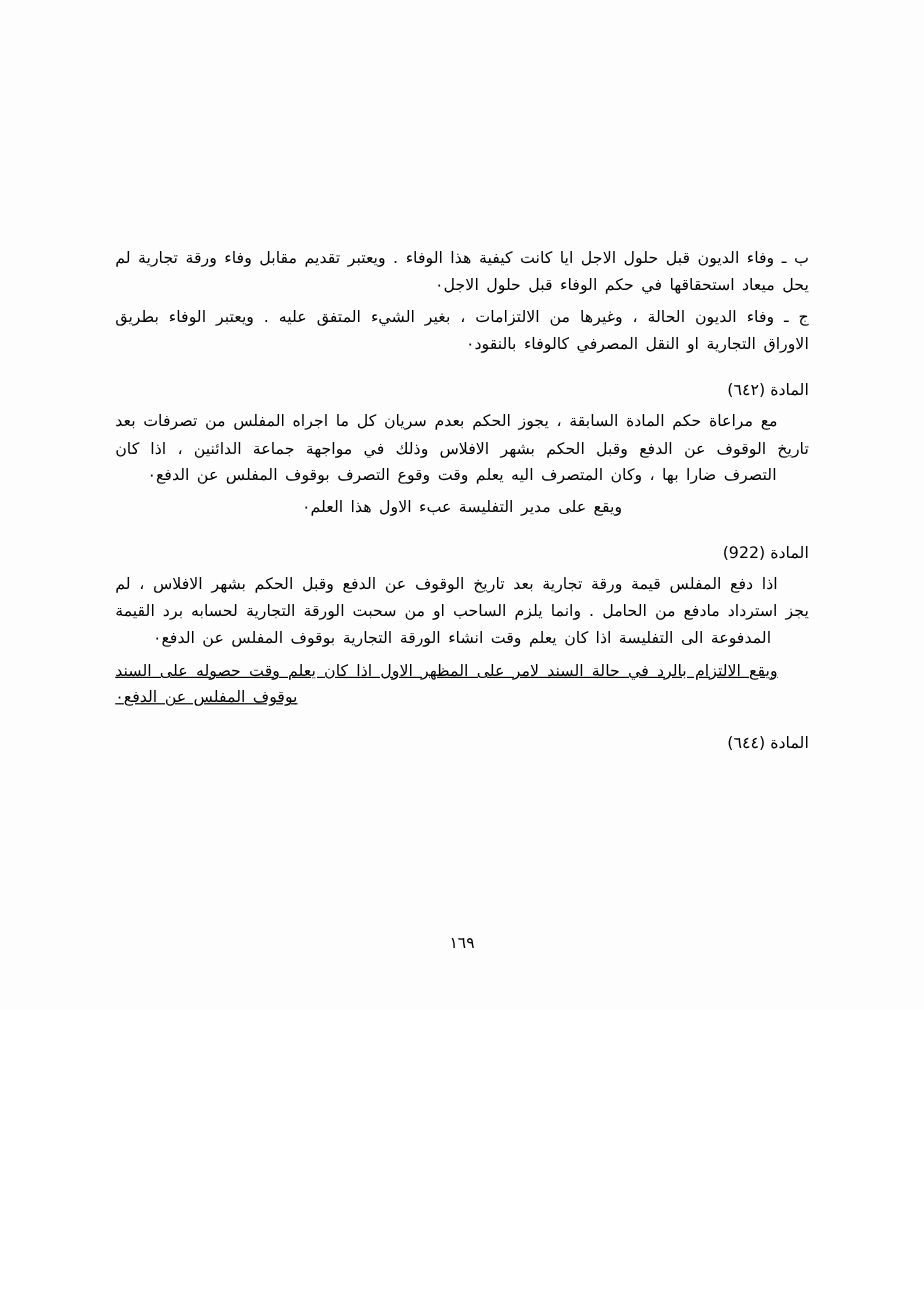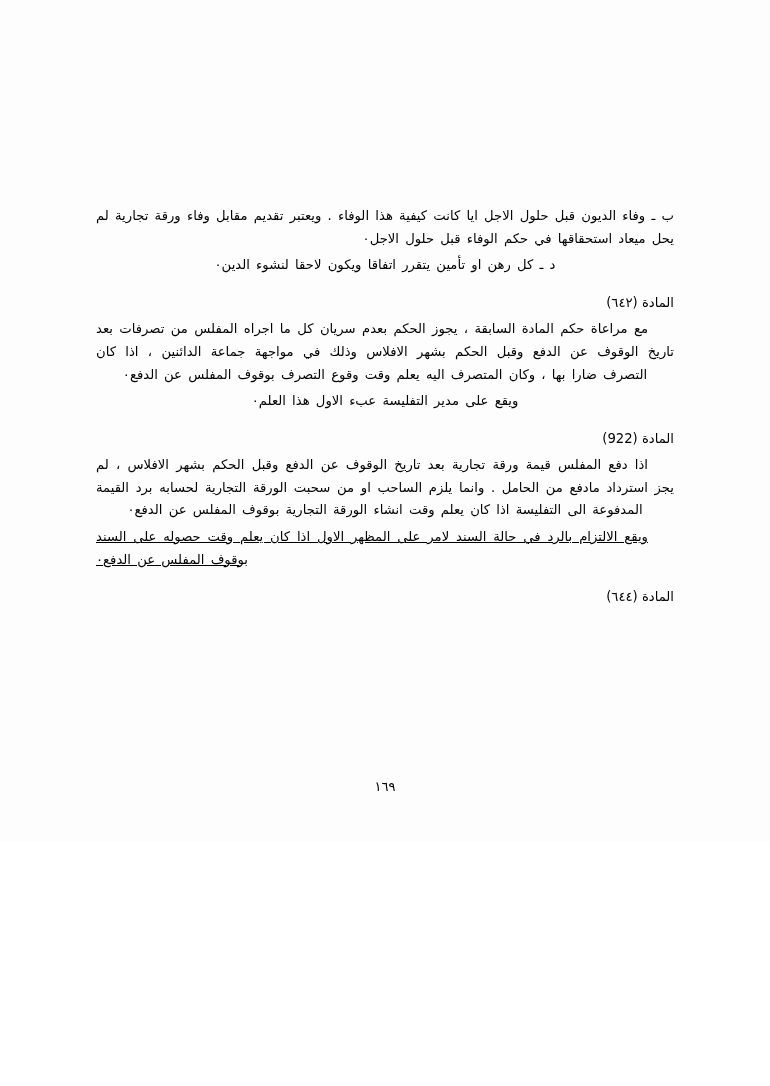--- a/index.html
+++ b/index.html
@@ -81,24 +81,24 @@
 </head>
 <body>
 
 <div class="page">
   <div class="content">
 
     <div class="section item">
       <p class="para right-block">ب ـ وفاء الديون قبل حلول الاجل ايا كانت كيفية هذا الوفاء . ويعتبر تقديم مقابل وفاء ورقة تجارية لم يحل ميعاد استحقاقها في حكم الوفاء قبل حلول الاجل٠</p>
     </div>
 
+    <div class="section item">
+      <p class="para right-block">ج ـ وفاء الديون الحالة ، وغيرها من الالتزامات ، بغير الشيء المتفق عليه . ويعتبر الوفاء بطريق الاوراق التجارية او النقل المصرفي كالوفاء بالنقود٠</p>
+    </div>
 
-    <div class="section item">
-      <p class="para center-line">د ـ كل رهن او تأمين يتقرر اتفاقا ويكون لاحقا لنشوء الدين٠</p>
-    </div>
 
     <div class="article-heading">المادة (٦٤٢)</div>
 
     <div class="section">
       <p class="para indent-para">مع مراعاة حكم المادة السابقة ، يجوز الحكم بعدم سريان كل ما اجراه المفلس من تصرفات بعد تاريخ الوقوف عن الدفع وقبل الحكم بشهر الافلاس وذلك في مواجهة جماعة الدائنين ، اذا كان التصرف ضارا بها ، وكان المتصرف اليه يعلم وقت وقوع التصرف بوقوف المفلس عن الدفع٠</p>
     </div>
 
     <div class="section">
       <p class="para center-line">ويقع على مدير التفليسة عبء الاول هذا العلم٠</p>
     </div>

